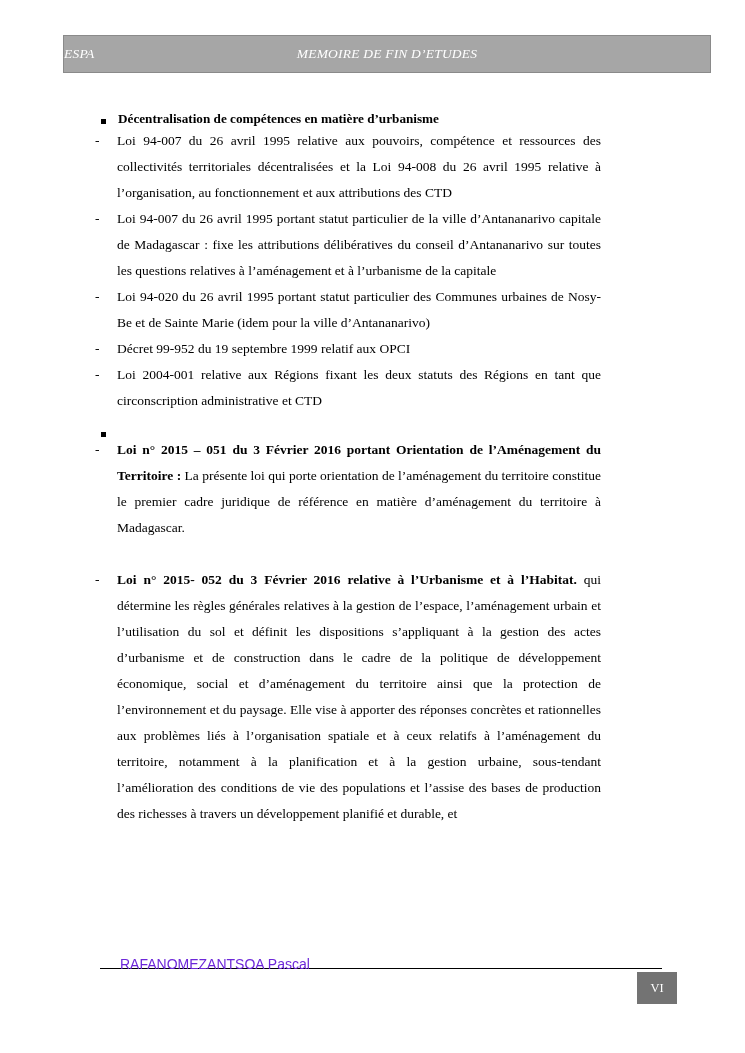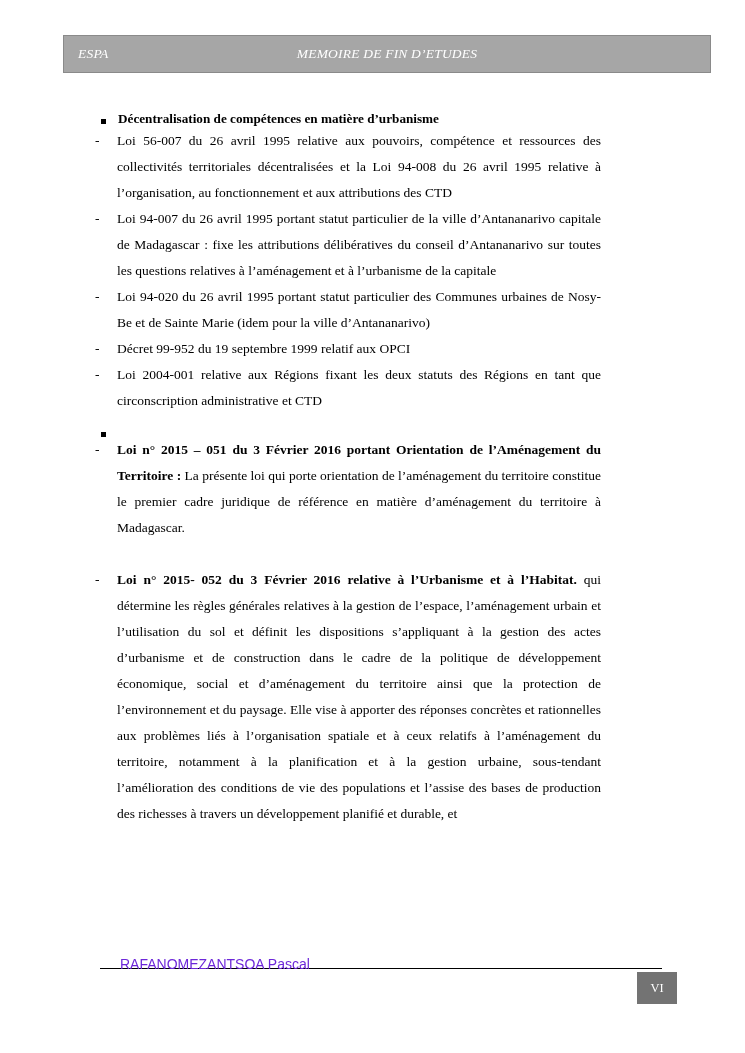--- a/index.html
+++ b/index.html
@@ -32,21 +32,20 @@
     background: #a6a6a6;
     border: 1px solid #8a8a8a;
     box-sizing: border-box;
     display: flex;
     align-items: center;
   }
   .header-left {
     font-style: italic;
     font-size: 13.5px;
     color: #ffffff;
-    padding-left: 14px;
     letter-spacing: 0.2px;
     white-space: nowrap;
   }
   .header-center {
     position: absolute;
     left: 0;
     right: 0;
     text-align: center;
     font-style: italic;
     font-size: 13.5px;
@@ -159,21 +158,21 @@
   <div class="content">
 
     <div class="bullet-head">
       <span class="sq"></span>
       <span class="txt">Décentralisation de compétences en matière d’urbanisme</span>
     </div>
 
     <ul class="dash-list block-1">
       <li>
         <span class="dash">-</span>
-        <span class="item-text">Loi 56-007 du 26 avril 1995 relative aux pouvoirs, compétence et ressources des collectivités territoriales décentralisées et la Loi 94-008 du 26 avril 1995 relative à l’organisation, au fonctionnement et aux attributions des CTD</span>
+        <span class="item-text">Loi 94-007 du 26 avril 1995 relative aux pouvoirs, compétence et ressources des collectivités territoriales décentralisées et la Loi 94-008 du 26 avril 1995 relative à l’organisation, au fonctionnement et aux attributions des CTD</span>
       </li>
       <li>
         <span class="dash">-</span>
         <span class="item-text">Loi 94-007 du 26 avril 1995 portant statut particulier de la ville d’Antananarivo capitale de Madagascar : fixe les attributions délibératives du conseil d’Antananarivo sur toutes les questions relatives à l’aménagement et à l’urbanisme de la capitale</span>
       </li>
       <li>
         <span class="dash">-</span>
         <span class="item-text">Loi 94-020 du 26 avril 1995 portant statut particulier des Communes urbaines de Nosy-Be et de Sainte Marie (idem pour la ville d’Antananarivo)</span>
       </li>
       <li>

